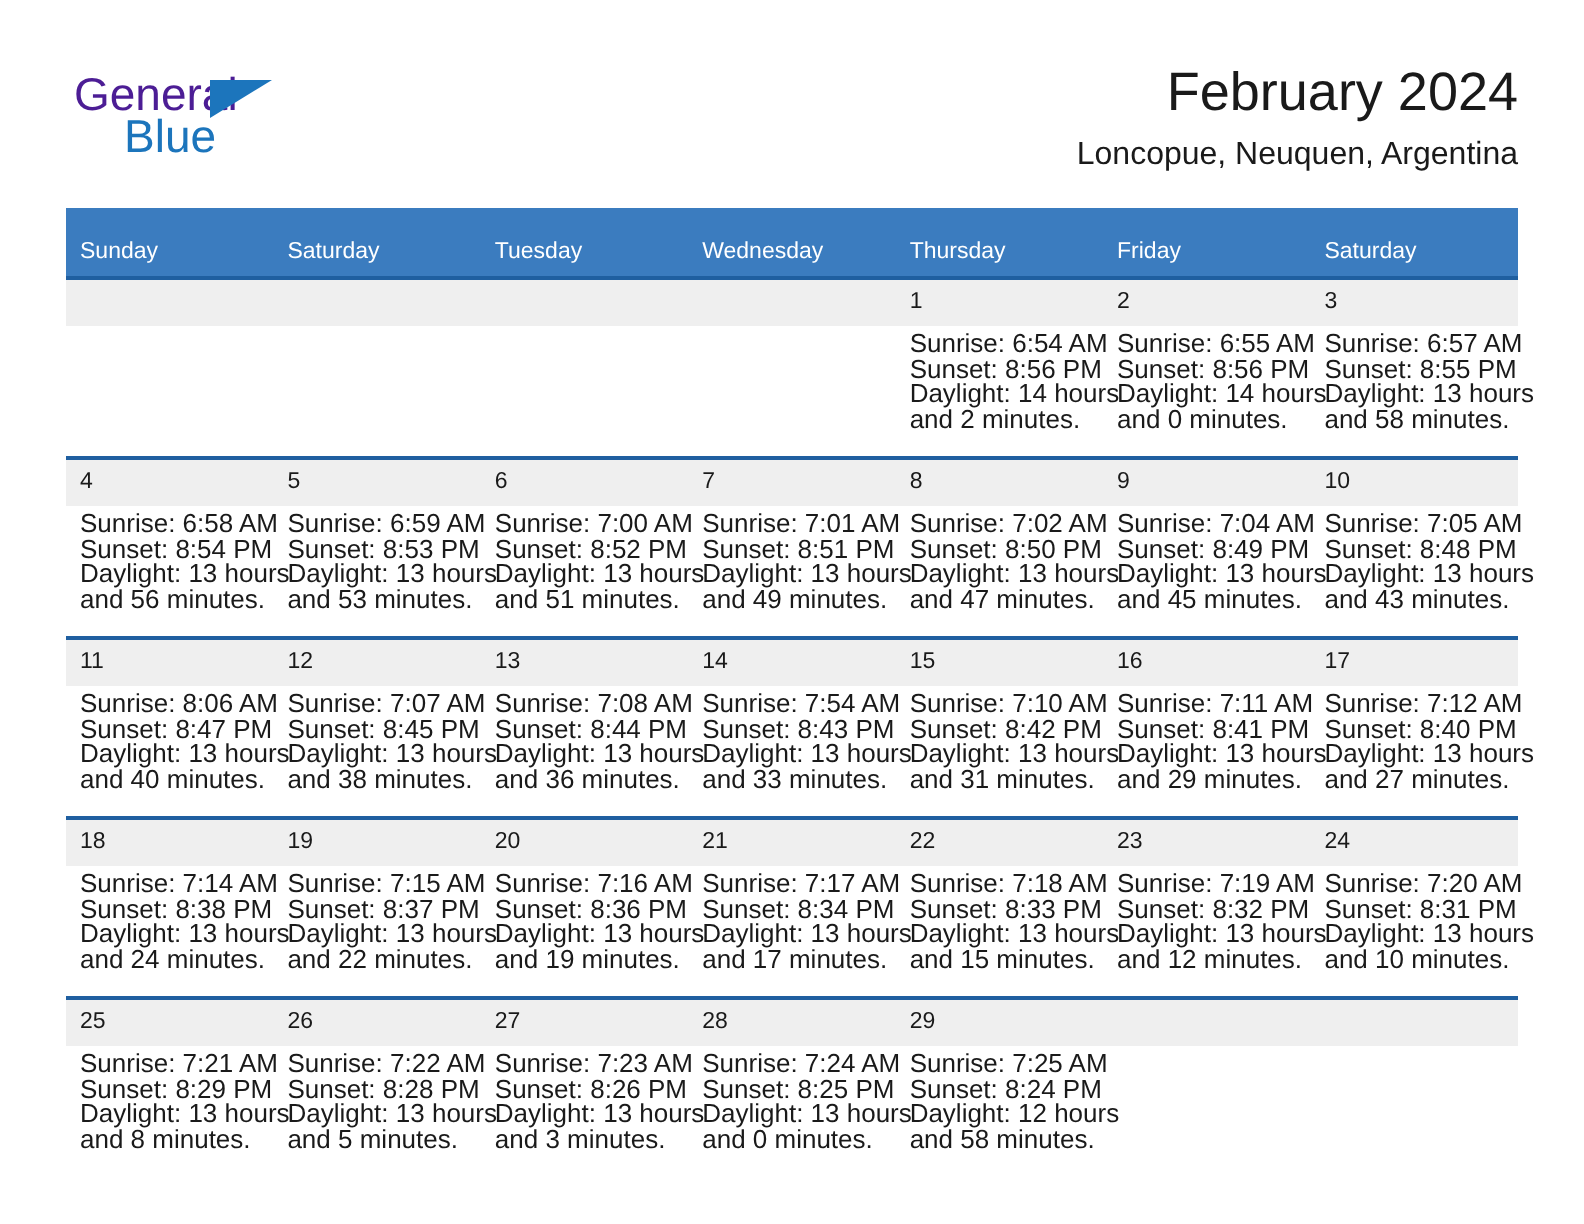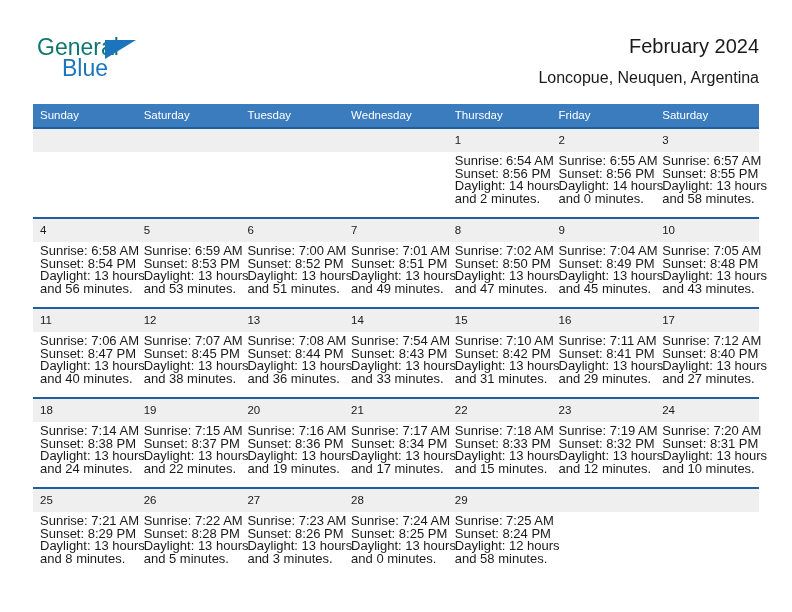--- a/index.html
+++ b/index.html
@@ -35,21 +35,21 @@
     top: 4px;
     width: 220px;
     height: 56px;
   }
   .brand-general {
     position: absolute;
     left: 4px;
     top: 0px;
     font-size: 23px;
     letter-spacing: 0px;
-    color: #0f766e;
+    color: #4c1d95;
     font-family: "Liberation Sans", sans-serif;
     line-height: 26px;
   }
   .brand-blue {
     position: absolute;
     left: 29px;
     top: 21px;
     font-size: 23px;
     color: #1c75bc;
     font-family: "Liberation Sans", sans-serif;
@@ -65,21 +65,21 @@
     border-left: 31px solid #1c75bc;
     border-bottom: 19px solid transparent;
   }
   .title-block {
     position: absolute;
     right: 0;
     top: 0;
     text-align: right;
   }
   .cal-title {
-    font-size: 20px;
+    font-size: 27px;
     color: #1a1a1a;
     line-height: 32px;
     white-space: nowrap;
   }
   .cal-subtitle {
     font-size: 16px;
     color: #1a1a1a;
     line-height: 20px;
     margin-top: 6px;
     white-space: nowrap;
@@ -93,21 +93,21 @@
     width: 726px;
     border-collapse: collapse;
     table-layout: fixed;
   }
   .calendar th {
     background: #3b7cbf;
     color: #ffffff;
     font-size: 11.5px;
     font-weight: normal;
     text-align: left;
-    padding: 5px 0 5px 7px;
+    padding: 16px 0 5px 7px;
     height: 13px;
     line-height: 13px;
   }
   .calendar td {
     vertical-align: top;
     padding: 0;
     border-top: 2px solid #1f5fa0;
     height: 88px;
     background: #ffffff;
   }
@@ -325,21 +325,21 @@
                 <div>and 43 minutes.</div>
               </div>
             </div>
           </td>
         </tr>
         <tr class="week-row">
           <td>
             <div class="cell-inner">
               <div class="daynum">11</div>
               <div class="details">
-                <div>Sunrise: 7:06 AM</div>
+                <div>Sunrise: 8:06 AM</div>
                 <div>Sunset: 8:47 PM</div>
                 <div>Daylight: 13 hours</div>
                 <div>and 40 minutes.</div>
               </div>
             </div>
           </td>
           <td>
             <div class="cell-inner">
               <div class="daynum">12</div>
               <div class="details">

